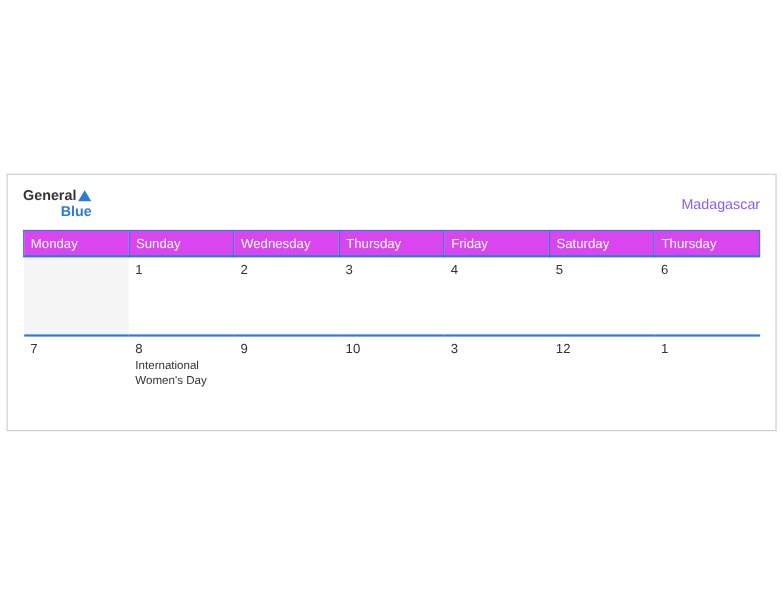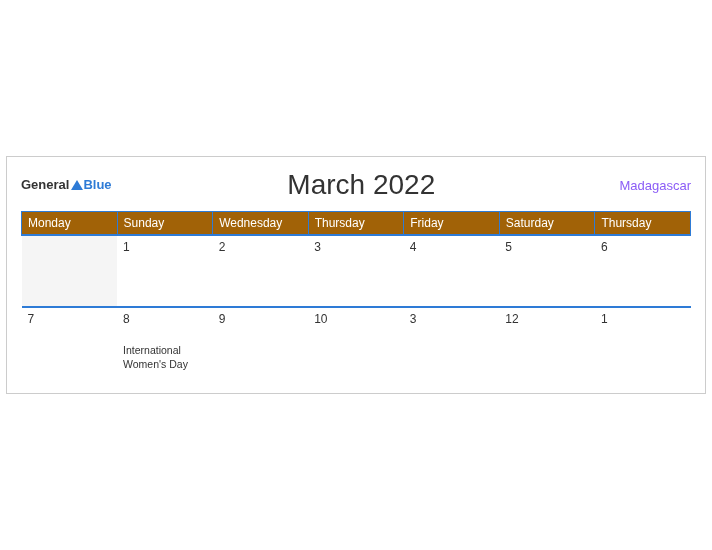--- a/index.html
+++ b/index.html
@@ -19,21 +19,21 @@
       padding: 12px 14px 14px 14px;
     }
     .calendar-header {
       display: flex;
       align-items: center;
       justify-content: space-between;
       margin-bottom: 10px;
     }
     .logo {
       display: flex;
-      flex-direction: row;
+      flex-direction: column;
       line-height: 1.1;
     }
     .logo-general {
       font-size: 13px;
       font-weight: bold;
       color: #333;
     }
     .logo-blue {
       font-size: 13px;
       font-weight: bold;
@@ -65,21 +65,21 @@
       font-size: 13px;
       color: #8b5cf6;
       text-align: right;
       min-width: 80px;
     }
     .calendar-grid {
       width: 100%;
       border-collapse: collapse;
     }
     .calendar-grid thead tr {
-      background-color: #a16207;
+      background-color: #d946ef;
     }
     .calendar-grid thead th {
       color: #fff;
       font-size: 12px;
       font-weight: normal;
       text-align: left;
       padding: 4px 6px;
       border: 1px solid #2e7bd6;
     }
     .calendar-grid tbody tr {
@@ -100,21 +100,21 @@
     }
     .day-number {
       font-size: 12px;
       color: #333;
       display: block;
     }
     .holiday-name {
       font-size: 10.5px;
       color: #333;
       display: block;
-      margin-top: 18px;
+      margin-top: 2px;
       line-height: 1.3;
     }
     .row-bg {
       background: #f5f5f5;
     }
     .row-bg td {
       background: #f5f5f5;
     }
   </style>
 </head>
@@ -122,21 +122,20 @@
 
 <div class="calendar-wrapper">
   <div class="calendar-header">
     <div class="logo">
       <div class="logo-row">
         <span class="logo-general">General</span>
         <span class="logo-triangle"></span>
       </div>
       <span class="logo-blue">Blue</span>
     </div>
-    <div class="calendar-title">March 2022</div>
     <div class="calendar-country">Madagascar</div>
   </div>
 
   <table class="calendar-grid">
     <thead>
       <tr>
       <th>Monday</th>
           <th>Sunday</th>
           <th>Wednesday</th>
           <th>Thursday</th>

